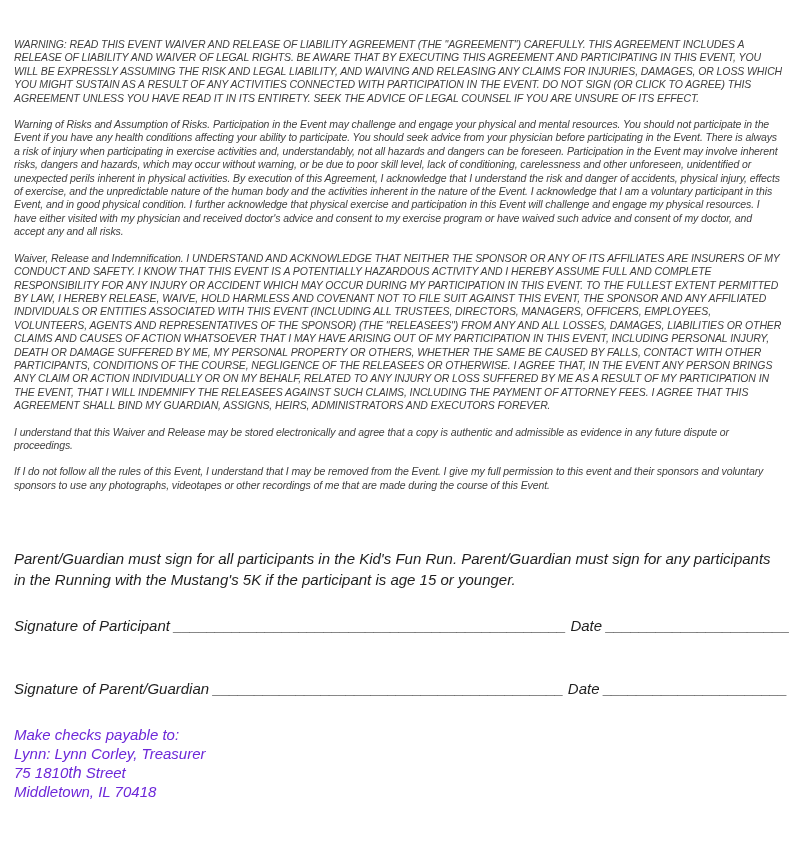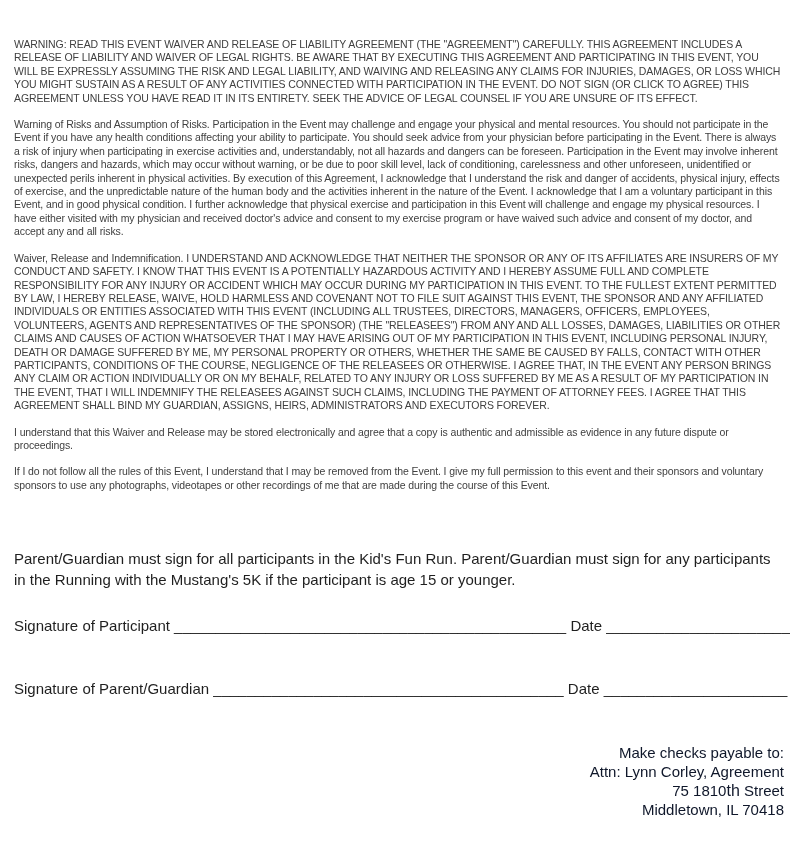--- a/index.html
+++ b/index.html
@@ -1,15 +1,15 @@
 <!DOCTYPE html>
 <html><head>
 <meta charset="utf-8">
 <style>
-  * { margin: 0; padding: 0; box-sizing: border-box; }
+  * { margin: 0; padding: 0; box-sizing: border-box; font-style: italic; }
   html, body { background: #ffffff; }
   body {
     width: 800px;
     height: 866px;
     overflow: hidden;
     font-family: "Liberation Sans", "DejaVu Sans", sans-serif;
   }
   .page { padding: 38px 16px 0 14px; }
 
   .legal p {
@@ -31,25 +31,25 @@
   .sig-row {
     font-size: 15px;
     color: #1f1f1f;
     margin-top: 27px;
     white-space: nowrap;
   }
   .sig-row.second { margin-top: 46px; }
   .sig-line { color: #1f1f1f; }
 
   .payment {
-    margin-top: 46px;
-    text-align: right;
+    margin-top: 28px;
+    text-align: left;
     font-size: 15px;
     line-height: 19px;
-    color: #0f172a;
+    color: #6d28d9;
   }
   .ordinal { font-size: 16px; }
 </style>
 </head>
 <body>
 
 <div class="page">
 
   <div class="legal">
     <p>WARNING: READ THIS EVENT WAIVER AND RELEASE OF LIABILITY AGREEMENT (THE "AGREEMENT") CAREFULLY. THIS AGREEMENT INCLUDES A RELEASE OF LIABILITY AND WAIVER OF LEGAL RIGHTS. BE AWARE THAT BY EXECUTING THIS AGREEMENT AND PARTICIPATING IN THIS EVENT, YOU WILL BE EXPRESSLY ASSUMING THE RISK AND LEGAL LIABILITY, AND WAIVING AND RELEASING ANY CLAIMS FOR INJURIES, DAMAGES, OR LOSS WHICH YOU MIGHT SUSTAIN AS A RESULT OF ANY ACTIVITIES CONNECTED WITH PARTICIPATION IN THE EVENT.  DO NOT SIGN (OR CLICK TO AGREE) THIS AGREEMENT UNLESS YOU HAVE READ IT IN ITS ENTIRETY. SEEK THE ADVICE OF LEGAL COUNSEL IF YOU ARE UNSURE OF ITS EFFECT.</p>
@@ -70,18 +70,18 @@
 
   <div class="sig-row second">
     <span>Signature of Parent/Guardian</span>
     <span class="sig-line">__________________________________________</span>
     <span>Date</span>
     <span class="sig-line">______________________</span>
   </div>
 
   <div class="payment">
     <div>Make checks payable to:</div>
-    <div>Attn: Lynn Corley, Agreement</div>
+    <div>Lynn: Lynn Corley, Treasurer</div>
     <div><span>75 1810</span><span class="ordinal">th</span><span> Street</span></div>
     <div>Middletown, IL 70418</div>
   </div>
 
 </div>
 
 </body></html>

